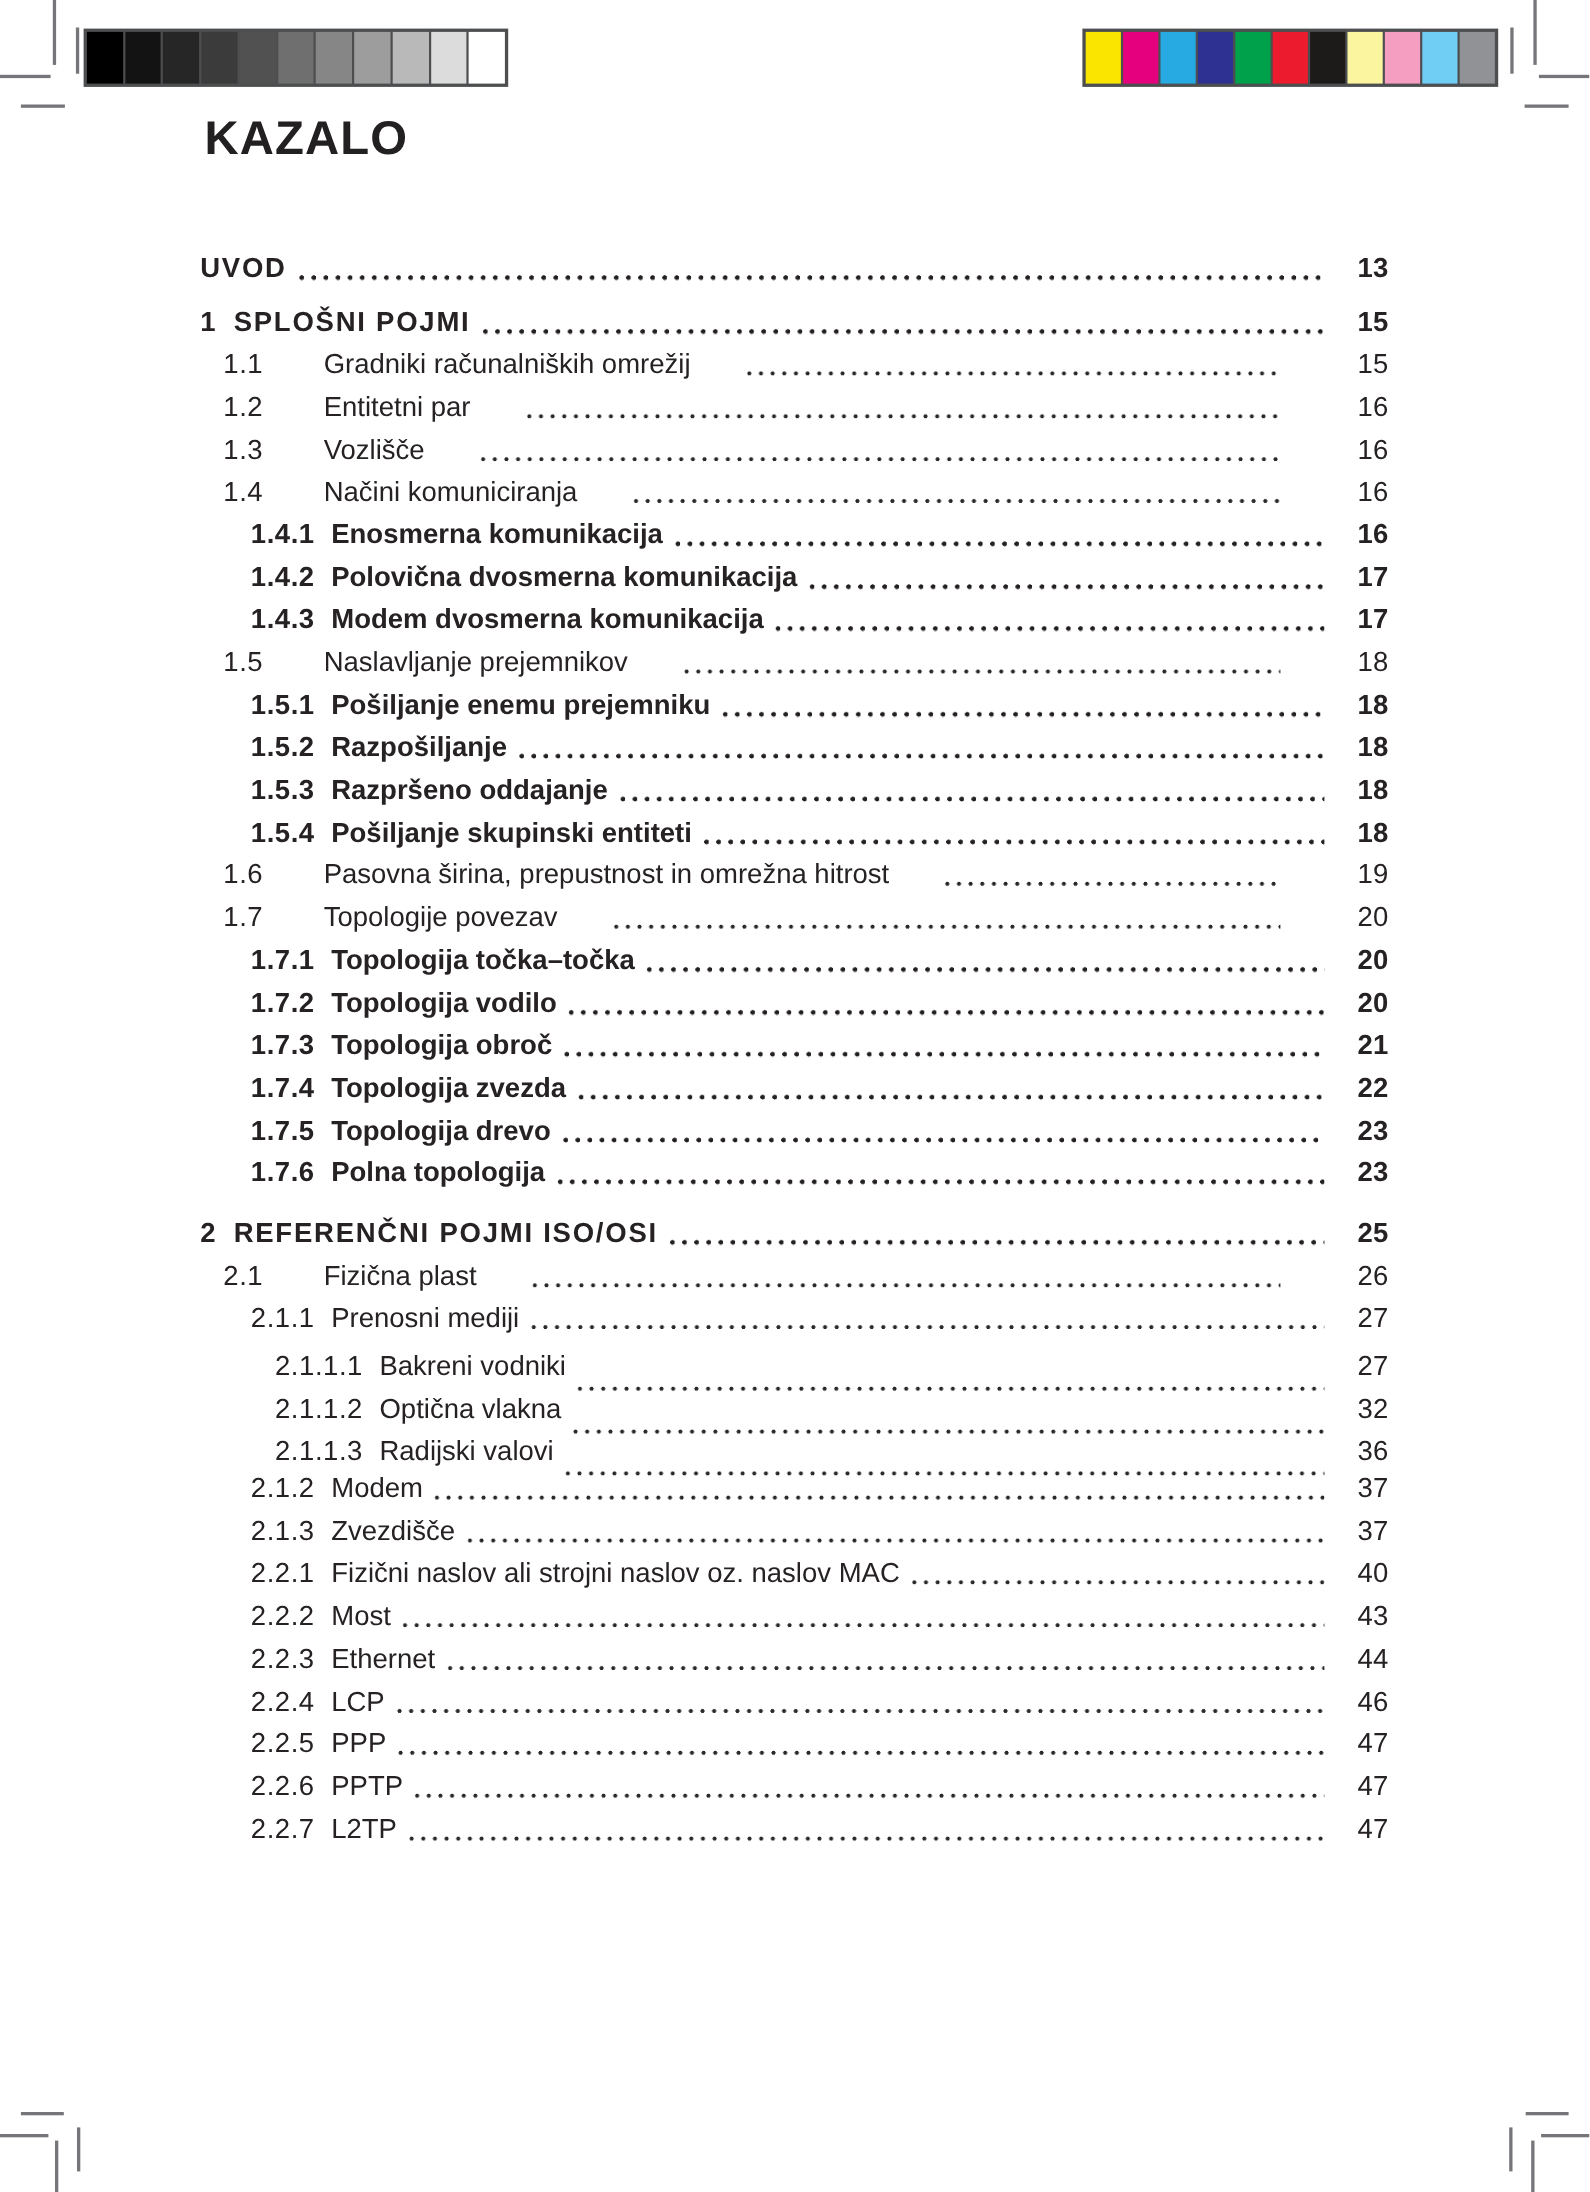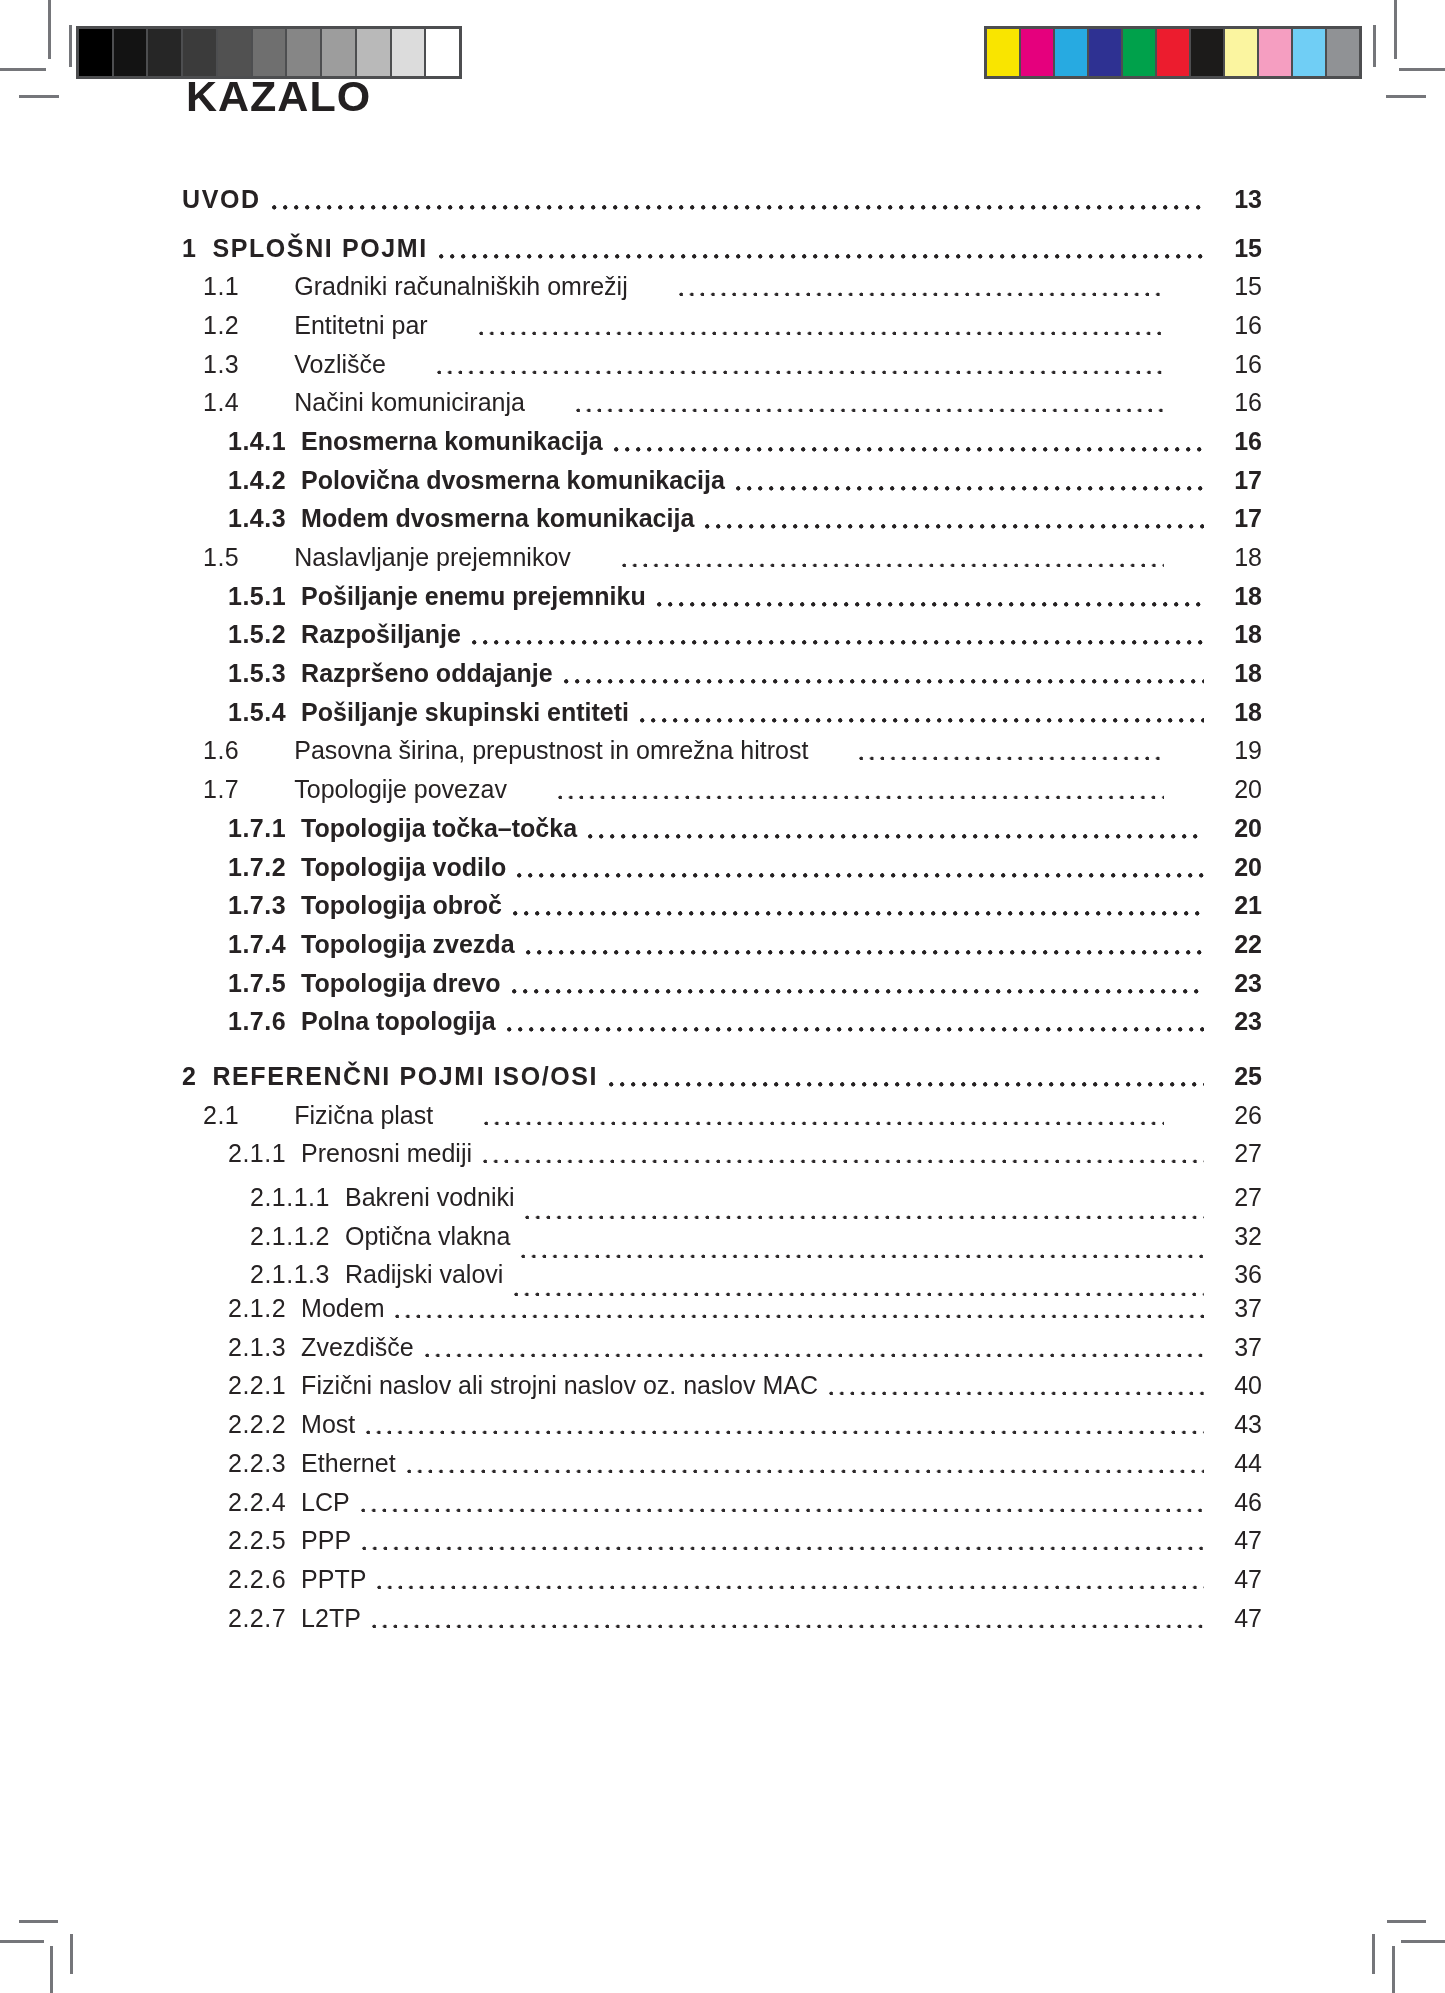--- a/index.html
+++ b/index.html
@@ -11,26 +11,26 @@
   .mark{position:absolute;background:#75767a;}
   
   .calbar{
     position:absolute;display:flex;gap:2px;padding:3px;box-sizing:border-box;
     background:#4d4e50;
   }
   .calbar .sw{flex:1;}
   #grayscale-bar{left:76px;top:26px;width:386px;height:53px;}
   #color-bar{left:984px;top:26px;width:378px;height:53px;}
   
-  .content{padding:72px 183px 0 182px;}
+  .content{padding:102px 183px 0 182px;}
   .doc-title{
     font-size:43px;font-weight:bold;letter-spacing:1px;color:#232021;
     line-height:48px;margin-left:4px;
   }
-  .toc{margin-top:60px;}
+  .toc{margin-top:75px;}
   .toc-row{
     display:flex;align-items:center;height:38.7px;font-size:25px;
     white-space:nowrap;
   }
   .toc-row.lvl1{font-weight:bold;letter-spacing:1.6px;}
   .toc-row.lvl2{padding-left:21px;gap:40px;}
   .toc-row.lvl3{padding-left:46px;}
   .toc-row.lvl4{padding-left:68px;align-items:flex-end;}
   .toc-row.bold{font-weight:bold;}
   .toc-row.sp1{margin-top:10px;}

